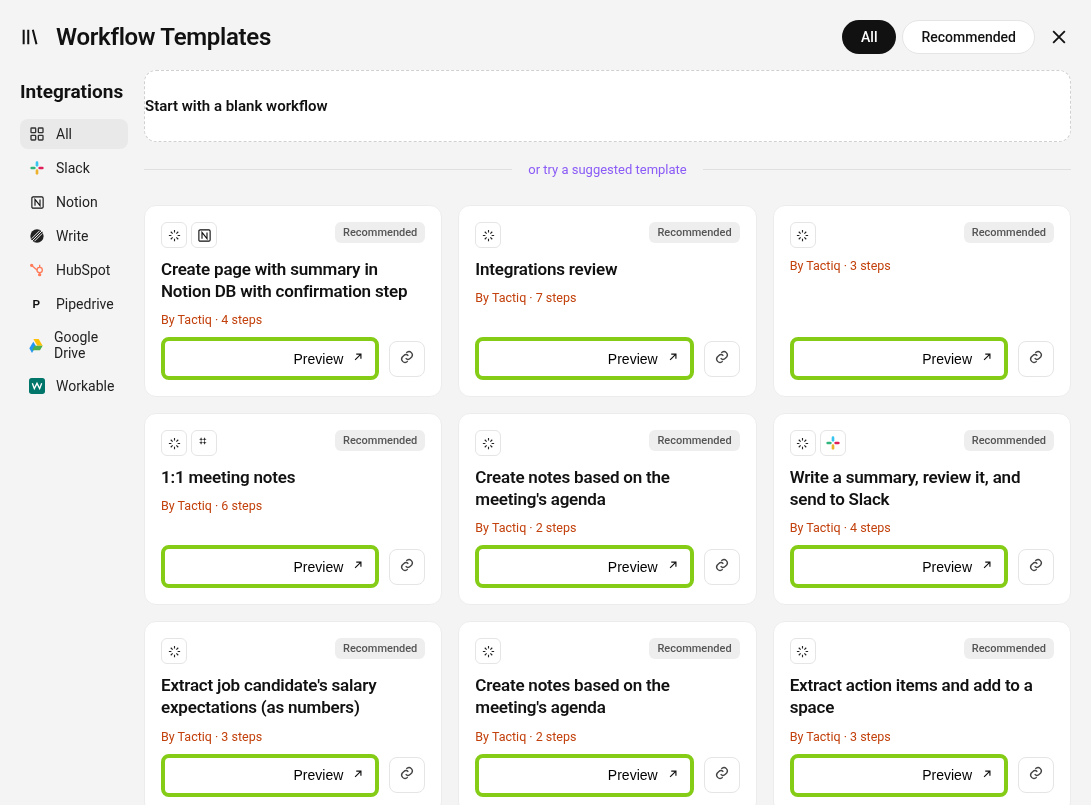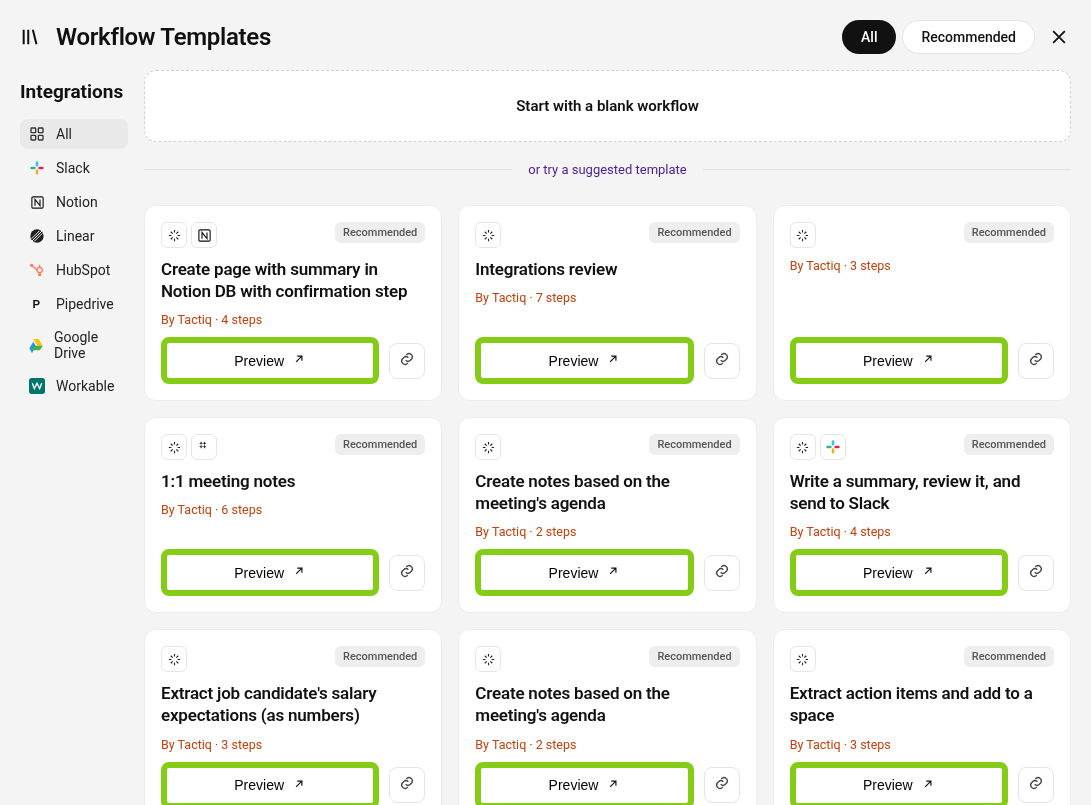--- a/index.html
+++ b/index.html
@@ -16,35 +16,35 @@
   .pill.secondary { background:#fff; color:#111; border:1px solid #e5e5e5; }
   .close-btn { width:24px; height:24px; display:flex; align-items:center; justify-content:center; cursor:pointer; }
   .body { flex:1; display:flex; overflow:hidden; }
   .sidebar { width:140px; padding:10px 12px 0 20px; }
   .sidebar-title { font-size:19px; font-weight:700; margin-bottom:16px; }
   .side-list { display:flex; flex-direction:column; gap:4px; }
   .side-item { display:flex; align-items:center; gap:10px; padding:6px 8px; border-radius:8px; cursor:pointer; font-size:14px; color:#222; }
   .side-item.active { background:#e9e9e9; }
   .side-icon { width:18px; height:18px; display:flex; align-items:center; justify-content:center; }
   .main { flex:1; padding:0 8px 0 4px; overflow-y:auto; height:100%; }
-  .blank { border:1px dashed #d0d0d0; background:#fff; border-radius:12px; height:72px; display:flex; align-items:center; justify-content:center; margin:0 12px 20px 0; cursor:pointer; }
+  .blank { border:1px dashed #d0d0d0; background:#fff; border-radius:12px; height:72px; display:flex; align-items:center; margin:0 12px 20px 0; cursor:pointer; }
   .blank span { font-size:15px; font-weight:600; }
   .or-row { display:flex; align-items:center; margin:0 12px 28px 0; }
   .or-line { flex:1; height:1px; background:#e0e0e0; }
-  .or-text { padding:0 16px; font-size:13px; color:#4c1d95; }
+  .or-text { padding:0 16px; font-size:13px; color:#8b5cf6; }
   .grid { display:grid; grid-template-columns:repeat(3, 1fr); gap:16px; padding-right:12px; padding-bottom:20px; }
   .card { background:#fff; border:1px solid #ececec; border-radius:12px; padding:16px; display:flex; flex-direction:column; gap:10px; min-height:188px; }
   .card-top { display:flex; align-items:flex-start; justify-content:space-between; }
   .card-icons { display:flex; gap:4px; }
   .chip { width:26px; height:26px; border:1px solid #e5e5e5; border-radius:6px; display:flex; align-items:center; justify-content:center; background:#fff; }
   .badge { background:#eee; color:#555; font-size:11px; padding:4px 8px; border-radius:6px; font-weight:500; }
   .card-title { font-size:17px; font-weight:600; line-height:1.3; letter-spacing:-0.2px; }
   .card-meta { font-size:12.5px; color:#c2410c; }
   .card-actions { margin-top:auto; display:flex; align-items:center; gap:10px; }
-  .preview-btn { flex:1; border:6px solid #84cc16; background:#fff; border-radius:8px; padding:9px 10px; font-size:14px; font-weight:500; cursor:pointer; display:flex; align-items:center; justify-content:center; gap:8px; }
+  .preview-btn { flex:1; border:4px solid #84cc16; background:#fff; border-radius:8px; padding:9px 10px; font-size:14px; font-weight:500; cursor:pointer; display:flex; align-items:center; justify-content:flex-end; gap:8px; }
   .link-btn { width:36px; height:36px; border:1px solid #e5e5e5; border-radius:8px; display:flex; align-items:center; justify-content:center; cursor:pointer; background:#fff; }
   .side-label { line-height:1.15; }
   .main::-webkit-scrollbar { width:16px; }
   .main::-webkit-scrollbar-track { background:#f4f4f4; }
   .main::-webkit-scrollbar-thumb { background:#c4c4c4; border-radius:0; }
   .main::-webkit-scrollbar-button { background:#f4f4f4; height:16px; }
 </style>
 </head>
 <body>
 
@@ -106,21 +106,21 @@
             </span>
             <span class="side-label">Notion</span>
           </div>
           <div class="side-item">
             <span class="side-icon">
               <svg viewBox="0 0 24 24" width="16" height="16" fill="#222">
                 <circle cx="12" cy="12" r="10" fill="#222"></circle>
                 <path d="M4 16l12-12M4 20l16-16M8 20l12-12" stroke="#fff" stroke-width="1.4" fill="none"></path>
               </svg>
             </span>
-            <span class="side-label">Linear</span>
+            <span class="side-label">Write</span>
           </div>
           <div class="side-item">
             <span class="side-icon">
               <svg viewBox="0 0 24 24" width="16" height="16" fill="none" stroke="#FF7A59" stroke-width="2">
                 <circle cx="16" cy="12" r="4"></circle>
                 <path d="M16 8V4M12 12L5 6"></path>
                 <circle cx="4" cy="5" r="1.5" fill="#FF7A59"></circle>
                 <circle cx="16" cy="19" r="1.5" fill="#FF7A59"></circle>
               </svg>
             </span>

